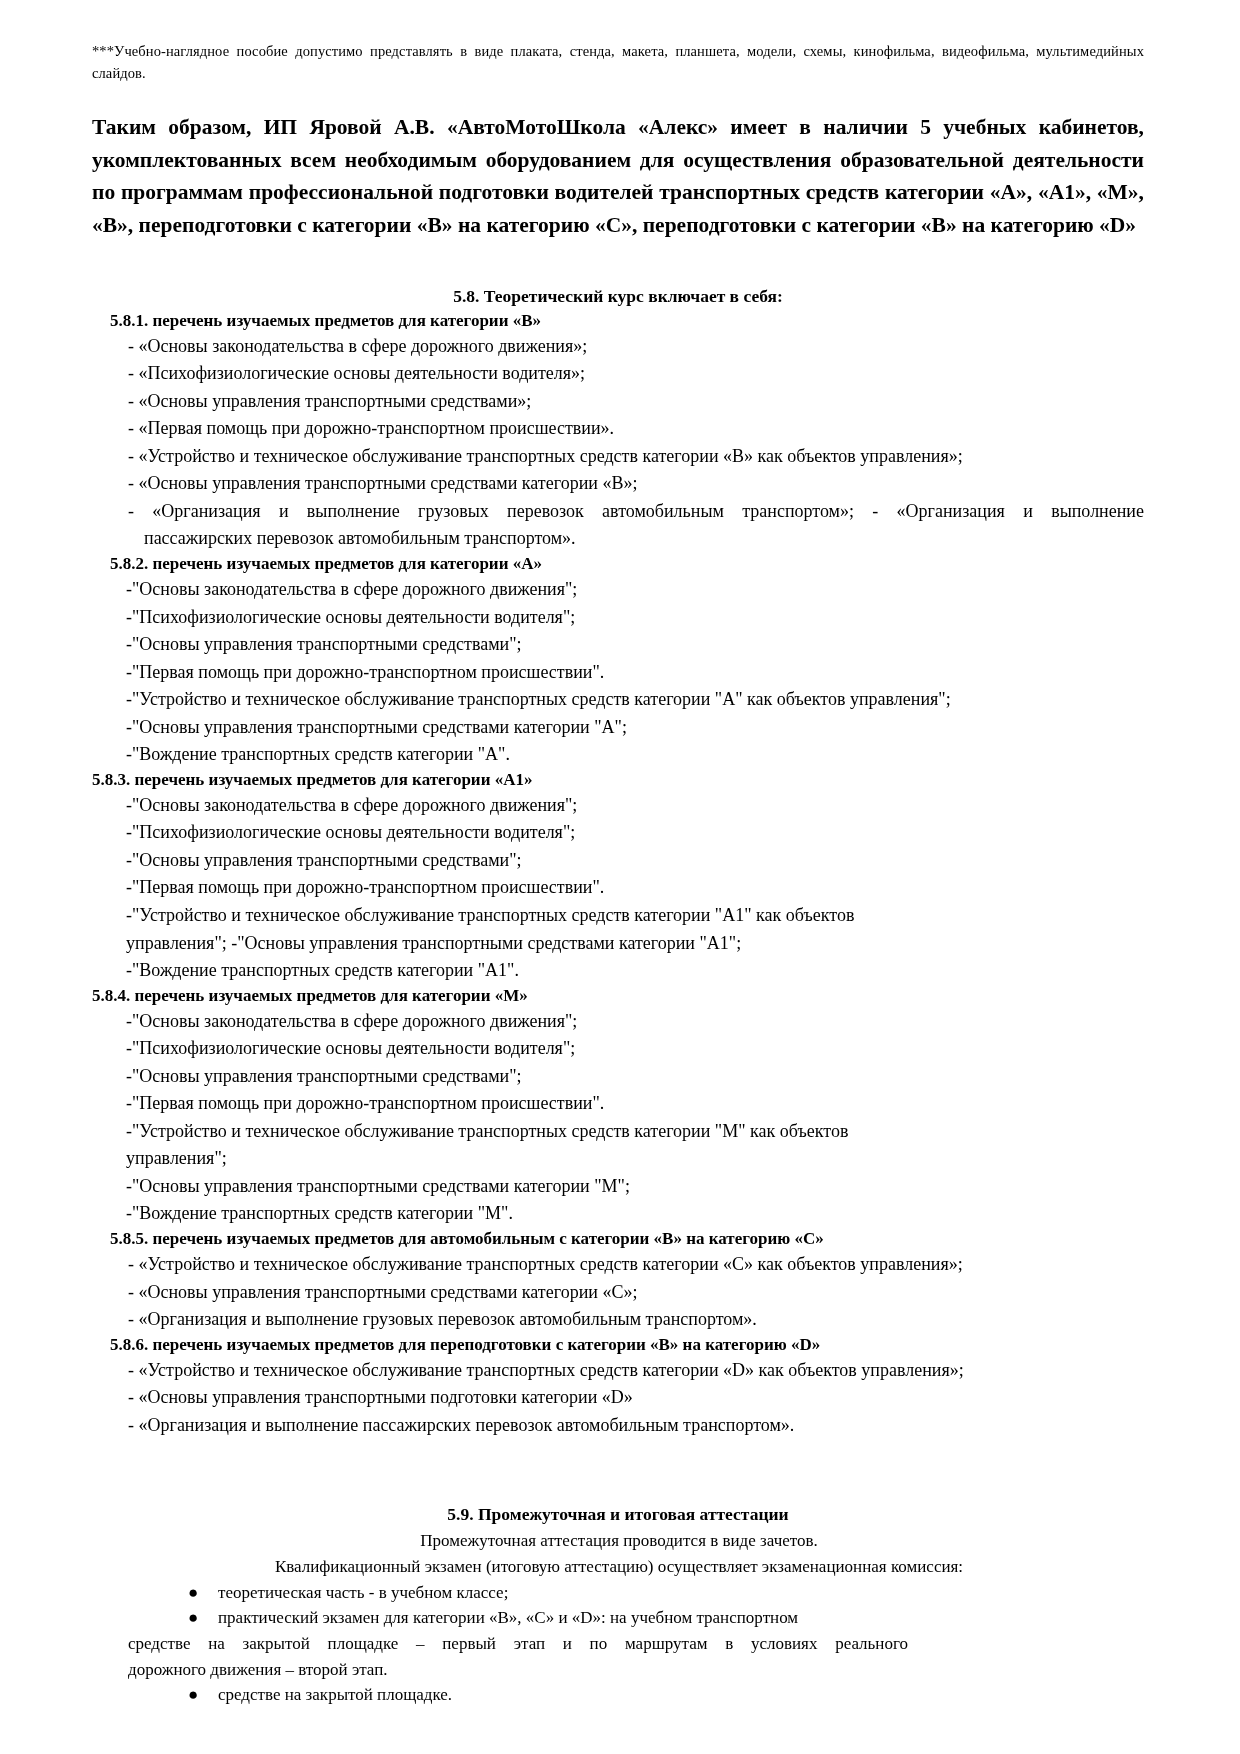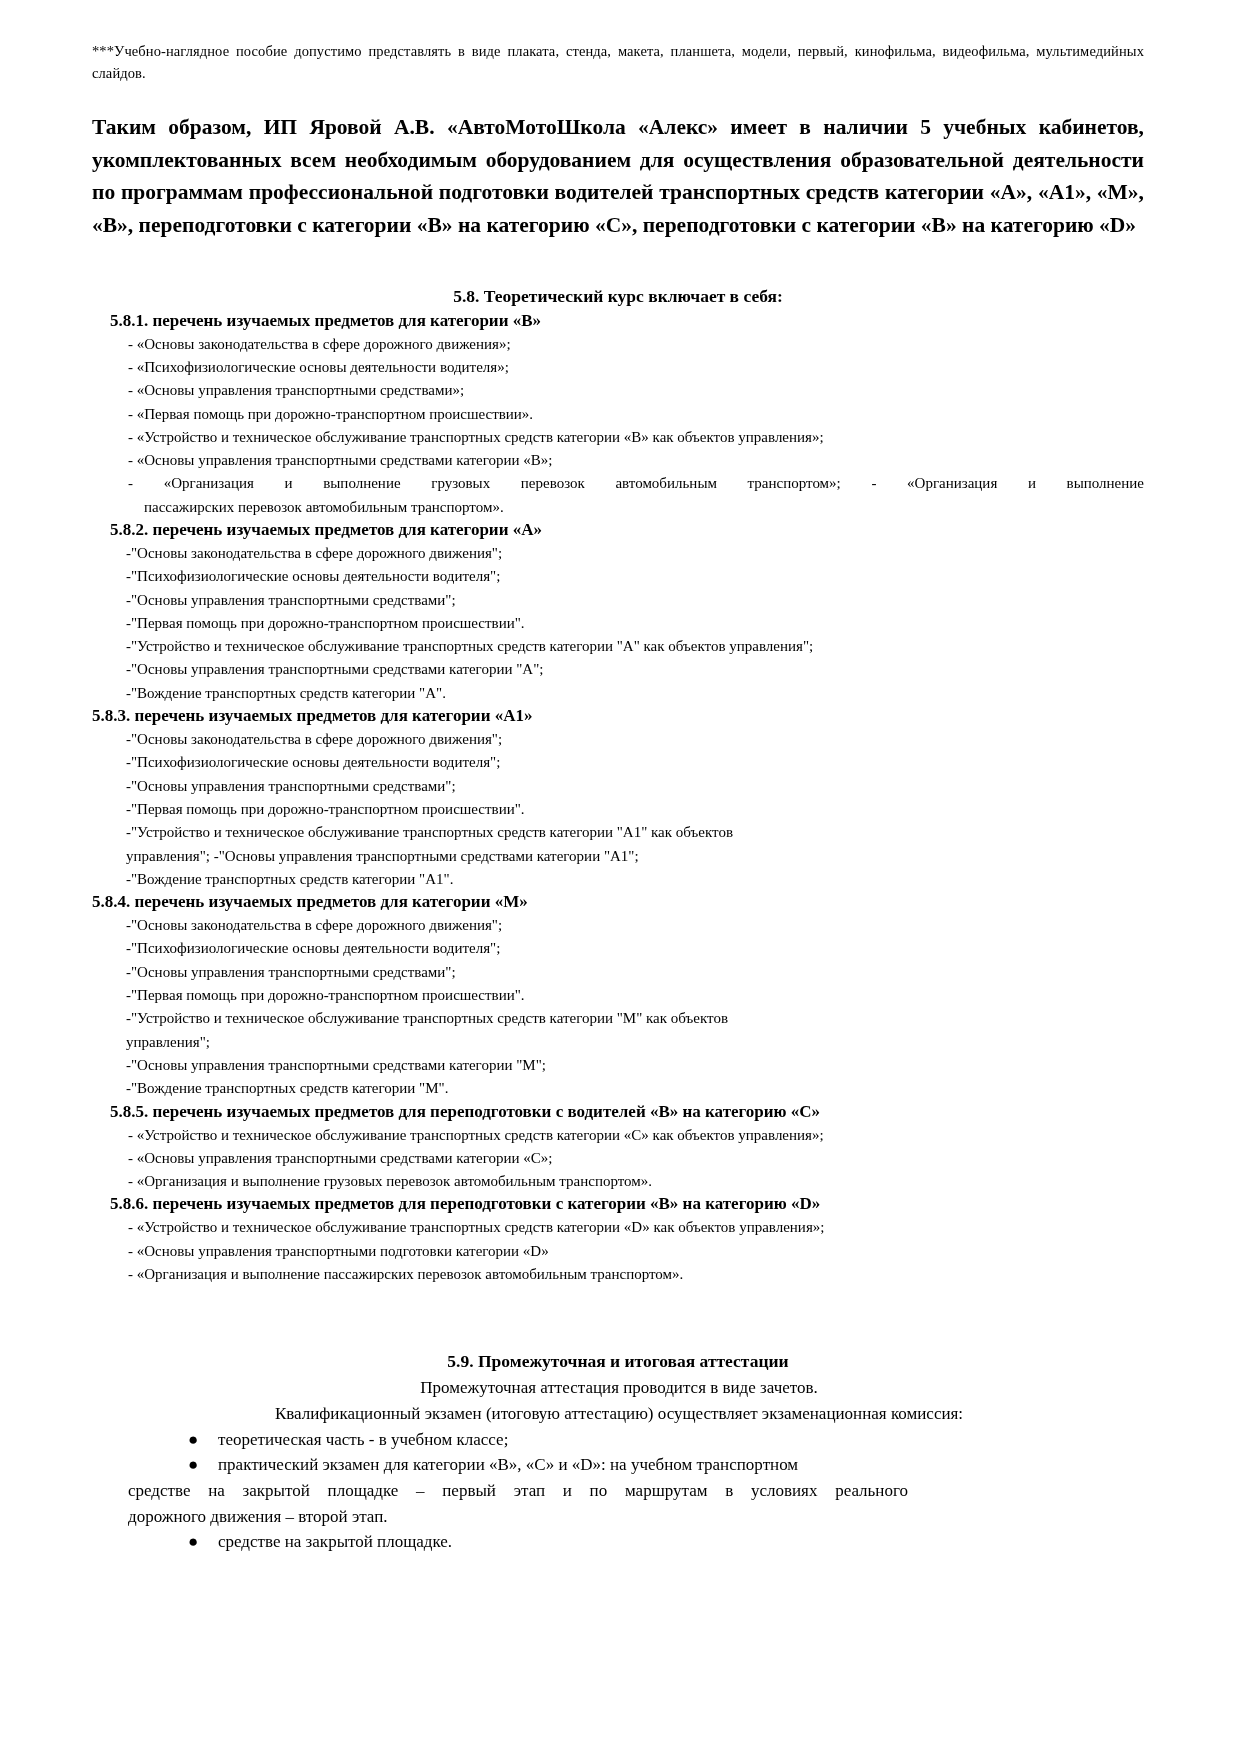--- a/index.html
+++ b/index.html
@@ -50,21 +50,21 @@
     font-size: 17px;
     font-weight: bold;
     margin: 0 0 3px 0;
     padding-left: 18px;
   }
   .sec-head.flush {
     padding-left: 0;
   }
 
   .item {
-    font-size: 15px;
+    font-size: 18px;
     line-height: 1.42;
     margin: 0 0 2px 0;
     padding-left: 36px;
     text-indent: 0;
   }
   .item.just {
     text-align: justify;
     padding-left: 36px;
   }
   .item.hang {
@@ -111,21 +111,21 @@
     line-height: 1.45;
     margin: 0 0 1px 0;
     padding-left: 126px;
   }
 </style>
 </head>
 <body>
 
 <div class="page">
 
-  <p class="note">***Учебно-наглядное пособие допустимо представлять в виде плаката, стенда, макета, планшета, модели, первый, кинофильма, видеофильма, мультимедийных слайдов.</p>
+  <p class="note">***Учебно-наглядное пособие допустимо представлять в виде плаката, стенда, макета, планшета, модели, схемы, кинофильма, видеофильма, мультимедийных слайдов.</p>
 
   <p class="lead">Таким образом,   ИП Яровой А.В. «АвтоМотоШкола «Алекс» имеет в наличии 5 учебных кабинетов,  укомплектованных всем  необходимым   оборудованием   для   осуществления образовательной   деятельности по программам профессиональной подготовки водителей транспортных средств категории «А», «А1», «М», «В», переподготовки с  категории  «В» на категорию «С», переподготовки с  категории  «В» на категорию «D»</p>
 
   <div class="gap-m"></div>
 
   <h2 class="center-head">5.8. Теоретический курс включает в себя:</h2>
 
   <h3 class="sec-head">5.8.1. перечень изучаемых предметов для категории «В»</h3>
   <p class="item">- «Основы законодательства в сфере дорожного движения»;</p>
   <p class="item">- «Психофизиологические основы деятельности водителя»;</p>
@@ -157,21 +157,21 @@
   <h3 class="sec-head flush">5.8.4. перечень изучаемых предметов для категории «М»</h3>
   <p class="item tight">-"Основы законодательства в сфере дорожного движения";</p>
   <p class="item tight">-"Психофизиологические основы деятельности водителя";</p>
   <p class="item tight">-"Основы управления транспортными средствами";</p>
   <p class="item tight">-"Первая помощь при дорожно-транспортном происшествии".</p>
   <p class="item tight">-"Устройство и техническое обслуживание транспортных средств категории "М" как объектов</p>
   <p class="item tight">управления";</p>
   <p class="item tight">-"Основы управления транспортными средствами категории "М";</p>
   <p class="item tight">-"Вождение транспортных средств категории "М".</p>
 
-  <h3 class="sec-head">5.8.5. перечень изучаемых предметов для переподготовки с водителей «В» на категорию «С»</h3>
+  <h3 class="sec-head">5.8.5. перечень изучаемых предметов для автомобильным с категории «В» на категорию «С»</h3>
   <p class="item">- «Устройство и техническое обслуживание транспортных средств категории «С» как объектов управления»;</p>
   <p class="item">- «Основы управления транспортными средствами категории «С»;</p>
   <p class="item">- «Организация и выполнение грузовых перевозок автомобильным транспортом».</p>
 
   <h3 class="sec-head">5.8.6. перечень изучаемых предметов для переподготовки с категории  «В» на категорию «D»</h3>
   <p class="item">- «Устройство и техническое обслуживание транспортных средств категории «D» как объектов управления»;</p>
   <p class="item">- «Основы управления транспортными подготовки категории «D»</p>
   <p class="item">- «Организация и выполнение пассажирских перевозок автомобильным транспортом».</p>
 
   <div class="gap-l"></div>

